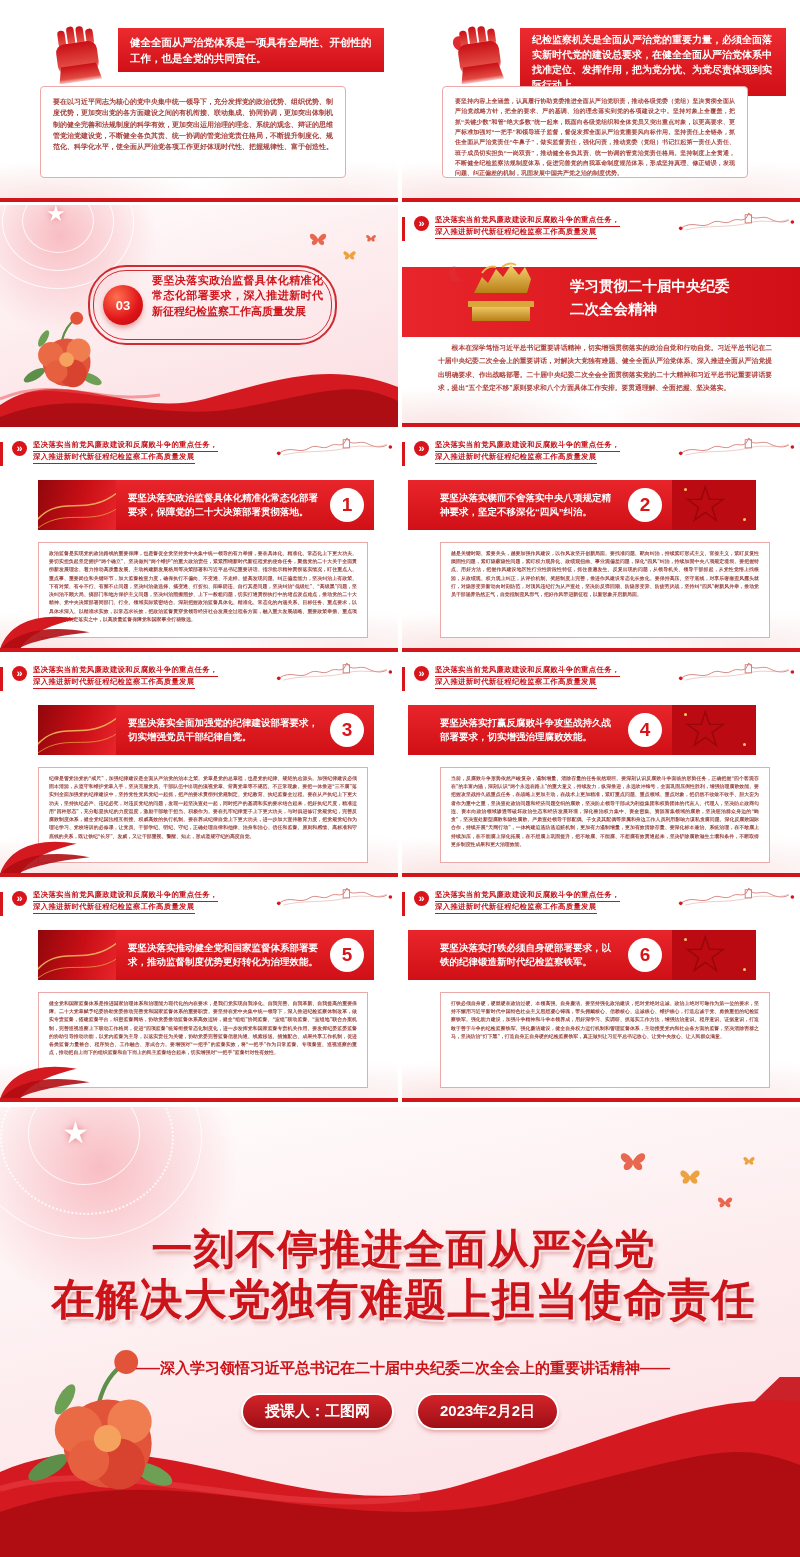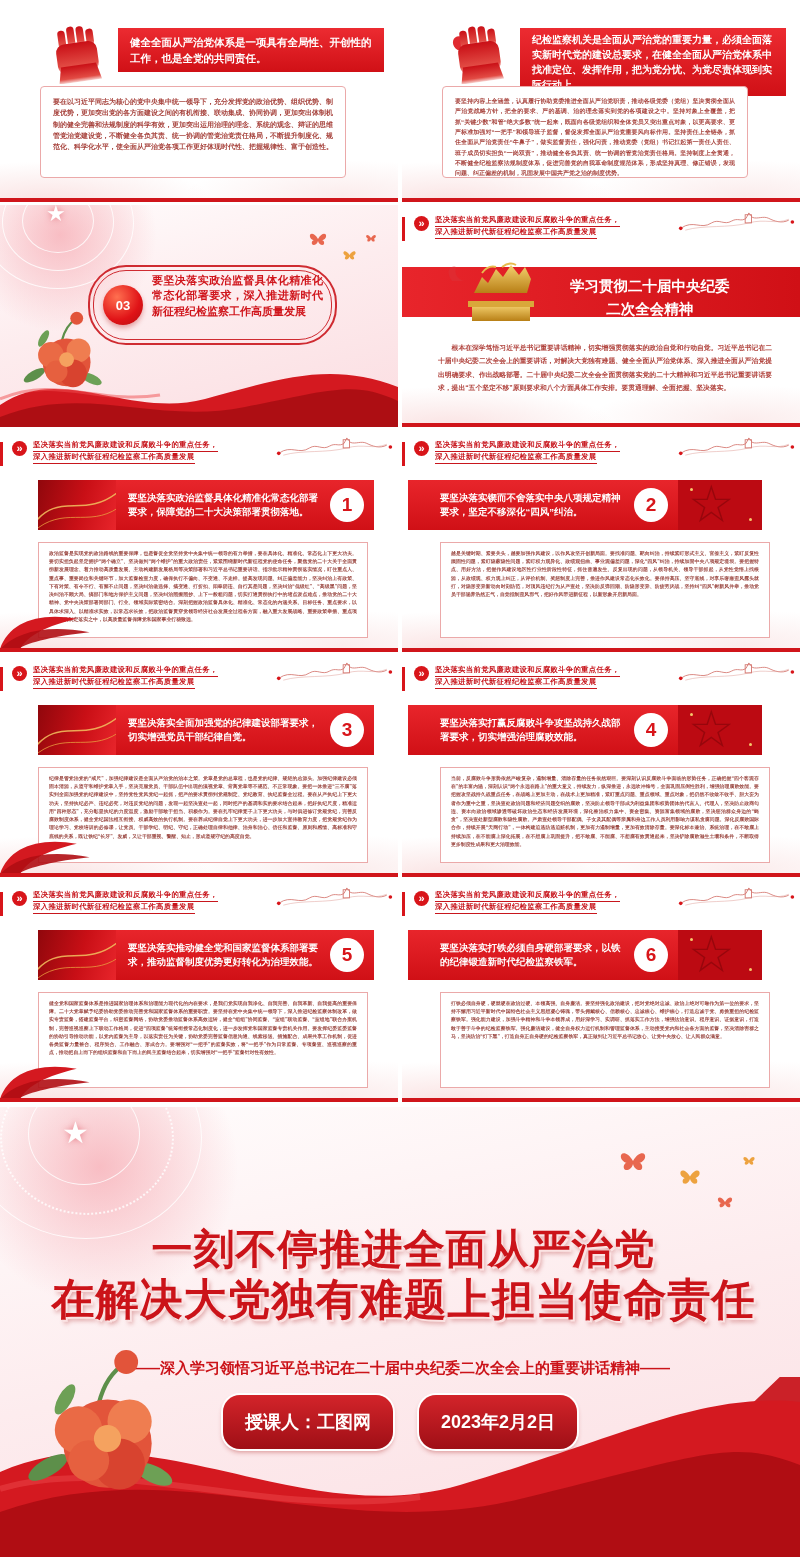--- a/index.html
+++ b/index.html
@@ -44,31 +44,31 @@
   .frameB:before{content:"";position:absolute;inset:3px;border:1px solid #cf2b31;border-radius:33px;}
   .num03{position:absolute;left:13px;top:50%;transform:translateY(-50%);width:40px;height:40px;border-radius:50%;
          background:radial-gradient(circle at 35% 30%,#ff7050,#e01317 60%,#b30d10);color:#fff;font-size:13px;
          font-weight:bold;display:flex;align-items:center;justify-content:center;box-shadow:0 3px 5px rgba(180,20,20,.35);}
   .titleB{position:absolute;left:62px;right:12px;top:6px;color:#d0161c;font-weight:bold;font-size:11px;line-height:1.4;text-align:justify;}
   .bf{position:absolute;}
   .peony{position:absolute;}
   .silkB{position:absolute;left:0;bottom:0;width:100%;height:72px;}
 
   
-  .bannerC{position:absolute;left:0;right:0;top:62px;height:50px;background:linear-gradient(90deg,#e8252b,#d01016);text-align:center;}
+  .bannerC{position:absolute;left:0;right:0;top:62px;height:70px;background:linear-gradient(90deg,#e8252b,#d01016);}
   .horse{position:absolute;left:42px;top:-14px;width:110px;height:76px;}
   .bctitle{position:absolute;left:168px;top:8px;color:#fff;font-weight:bold;font-size:14.5px;line-height:1.6;}
   .bodyC{position:absolute;left:36px;right:28px;top:136px;color:#b0423c;font-weight:bold;font-size:6.8px;
          line-height:1.95;text-align:justify;text-indent:2em;}
 
   
   .bannerD{position:absolute;top:50px;height:50px;display:flex;align-items:center;
            background:linear-gradient(180deg,#e8252b,#d01016);}
   .bannerD.odd{left:38px;right:24px;}
-  .bannerD.even{left:6px;right:38px;}
+  .bannerD.even{left:6px;right:44px;}
   .artL{flex:0 0 78px;align-self:stretch;background:linear-gradient(105deg,#90070c 0%,#c90f16 55%,#e8252b 100%);
         margin-right:12px;position:relative;overflow:hidden;}
   .btitle{flex:1;color:#fff;font-weight:bold;font-size:9.5px;line-height:1.5;}
   .bannerD.even .btitle{padding-left:32px;}
   .numc{flex:0 0 34px;width:34px;height:34px;border-radius:50%;background:#fff;color:#d8151a;font-weight:bold;
         font-size:19px;display:flex;align-items:center;justify-content:center;margin:0 10px;}
   .starP{flex:0 0 84px;align-self:stretch;background:#bc0a12;position:relative;overflow:hidden;}
   .starP .sp{position:absolute;left:10px;top:-6px;font-size:52px;color:rgba(120,4,8,.55);}
   .starP .g1,.starP .g2{position:absolute;width:3px;height:3px;border-radius:50%;background:#f5c86a;}
   .starP .g1{left:12px;top:8px;} .starP .g2{right:10px;bottom:9px;}
@@ -76,22 +76,22 @@
          padding:7px 10px;color:#9c4a44;font-weight:bold;font-size:4.9px;line-height:1.68;text-align:justify;overflow:hidden;}
   .silkD{position:absolute;left:0;bottom:3px;width:128px;height:42px;}
 
   
   .bgE{background:linear-gradient(168deg,#fffdfd 0%,#fdecee 50%,#fbdfe3 100%);}
   .titleE{position:absolute;left:0;right:0;top:118px;text-align:center;color:#cb1319;font-weight:bold;margin-left:7px;}
   .titleE .l1{font-size:41px;line-height:1.2;letter-spacing:1px;text-shadow:2px 2px 0 #fbe3e3,3px 4px 4px rgba(170,25,25,.35);}
   .titleE .l2{font-size:43px;line-height:1.2;letter-spacing:1px;text-shadow:2px 2px 0 #fbe3e3,3px 4px 4px rgba(170,25,25,.35);}
   .subE{position:absolute;left:0;right:0;top:252px;text-align:center;color:#cb1319;font-weight:bold;font-size:15px;}
   .pills{position:absolute;left:0;right:0;top:288px;display:flex;justify-content:center;gap:26px;}
-  .pill{background:linear-gradient(180deg,#d3242a,#9f0f16);color:#fff;font-weight:bold;font-size:18px;
-        padding:15px 22px;border-radius:17px;box-shadow:0 0 0 2px #fff,0 3px 5px rgba(170,30,30,.45);}
+  .pill{background:linear-gradient(180deg,#d3242a,#9f0f16);color:#fff;font-weight:bold;font-size:15px;
+        padding:7px 22px;border-radius:17px;box-shadow:0 0 0 2px #fff,0 3px 5px rgba(170,30,30,.45);}
   .silkE{position:absolute;left:0;bottom:0;width:100%;height:180px;}
 </style>
 </head>
 <body>
 
 <div class="sheet">
 
   <div class="thumb wc" style="left:0;top:-20px;">
 
     <svg class="fist" viewBox="0 0 60 64">

